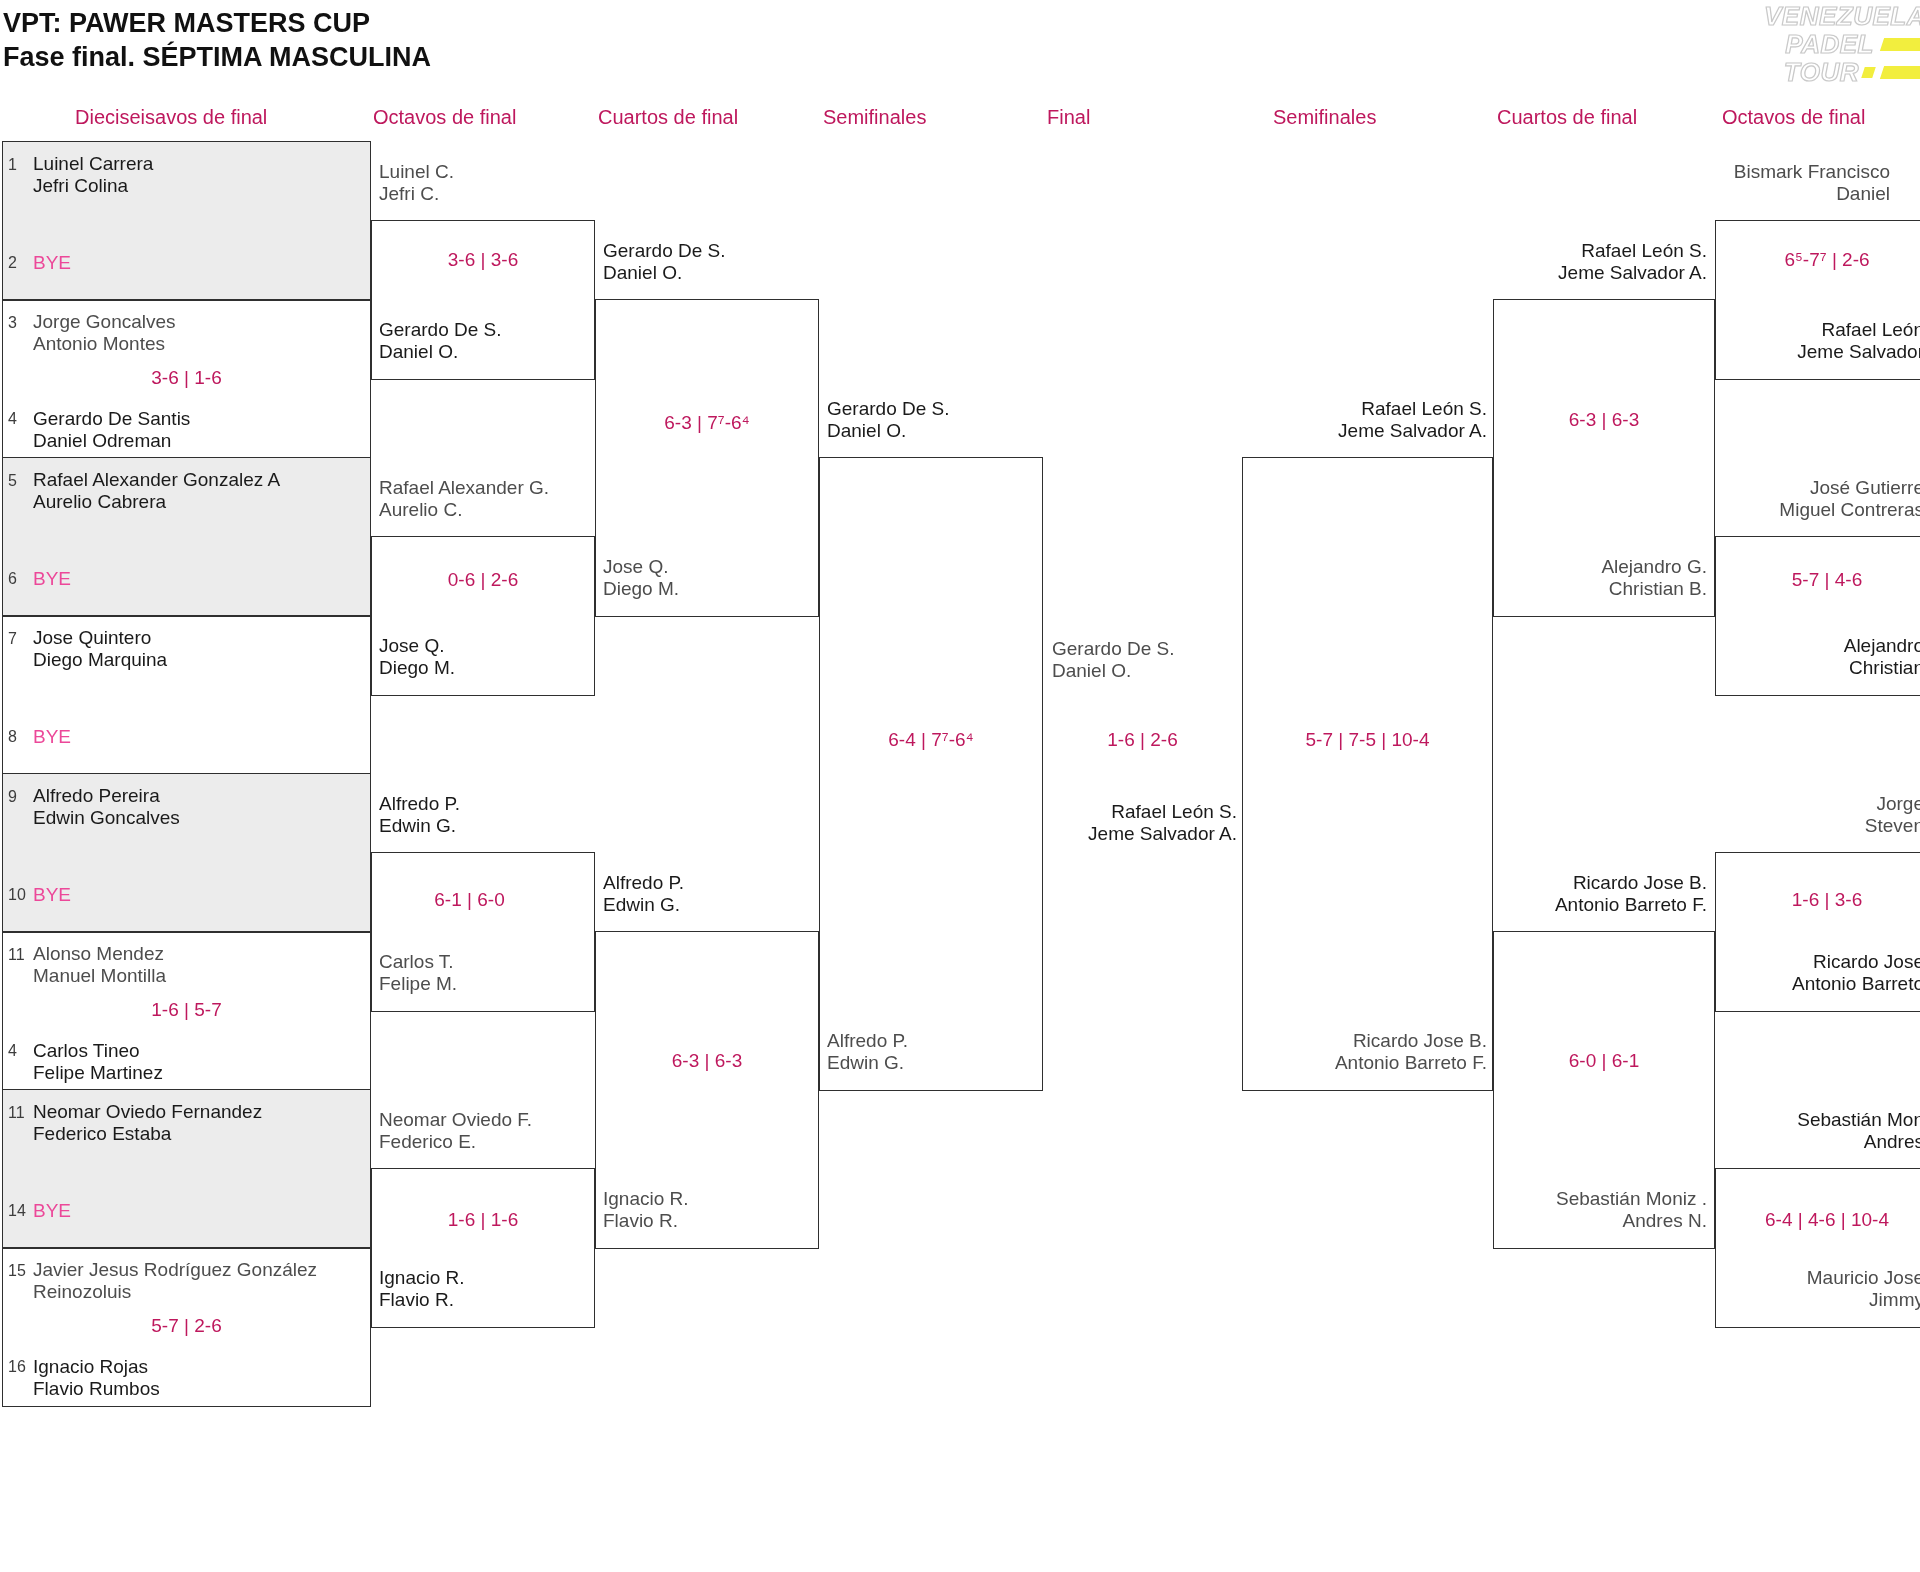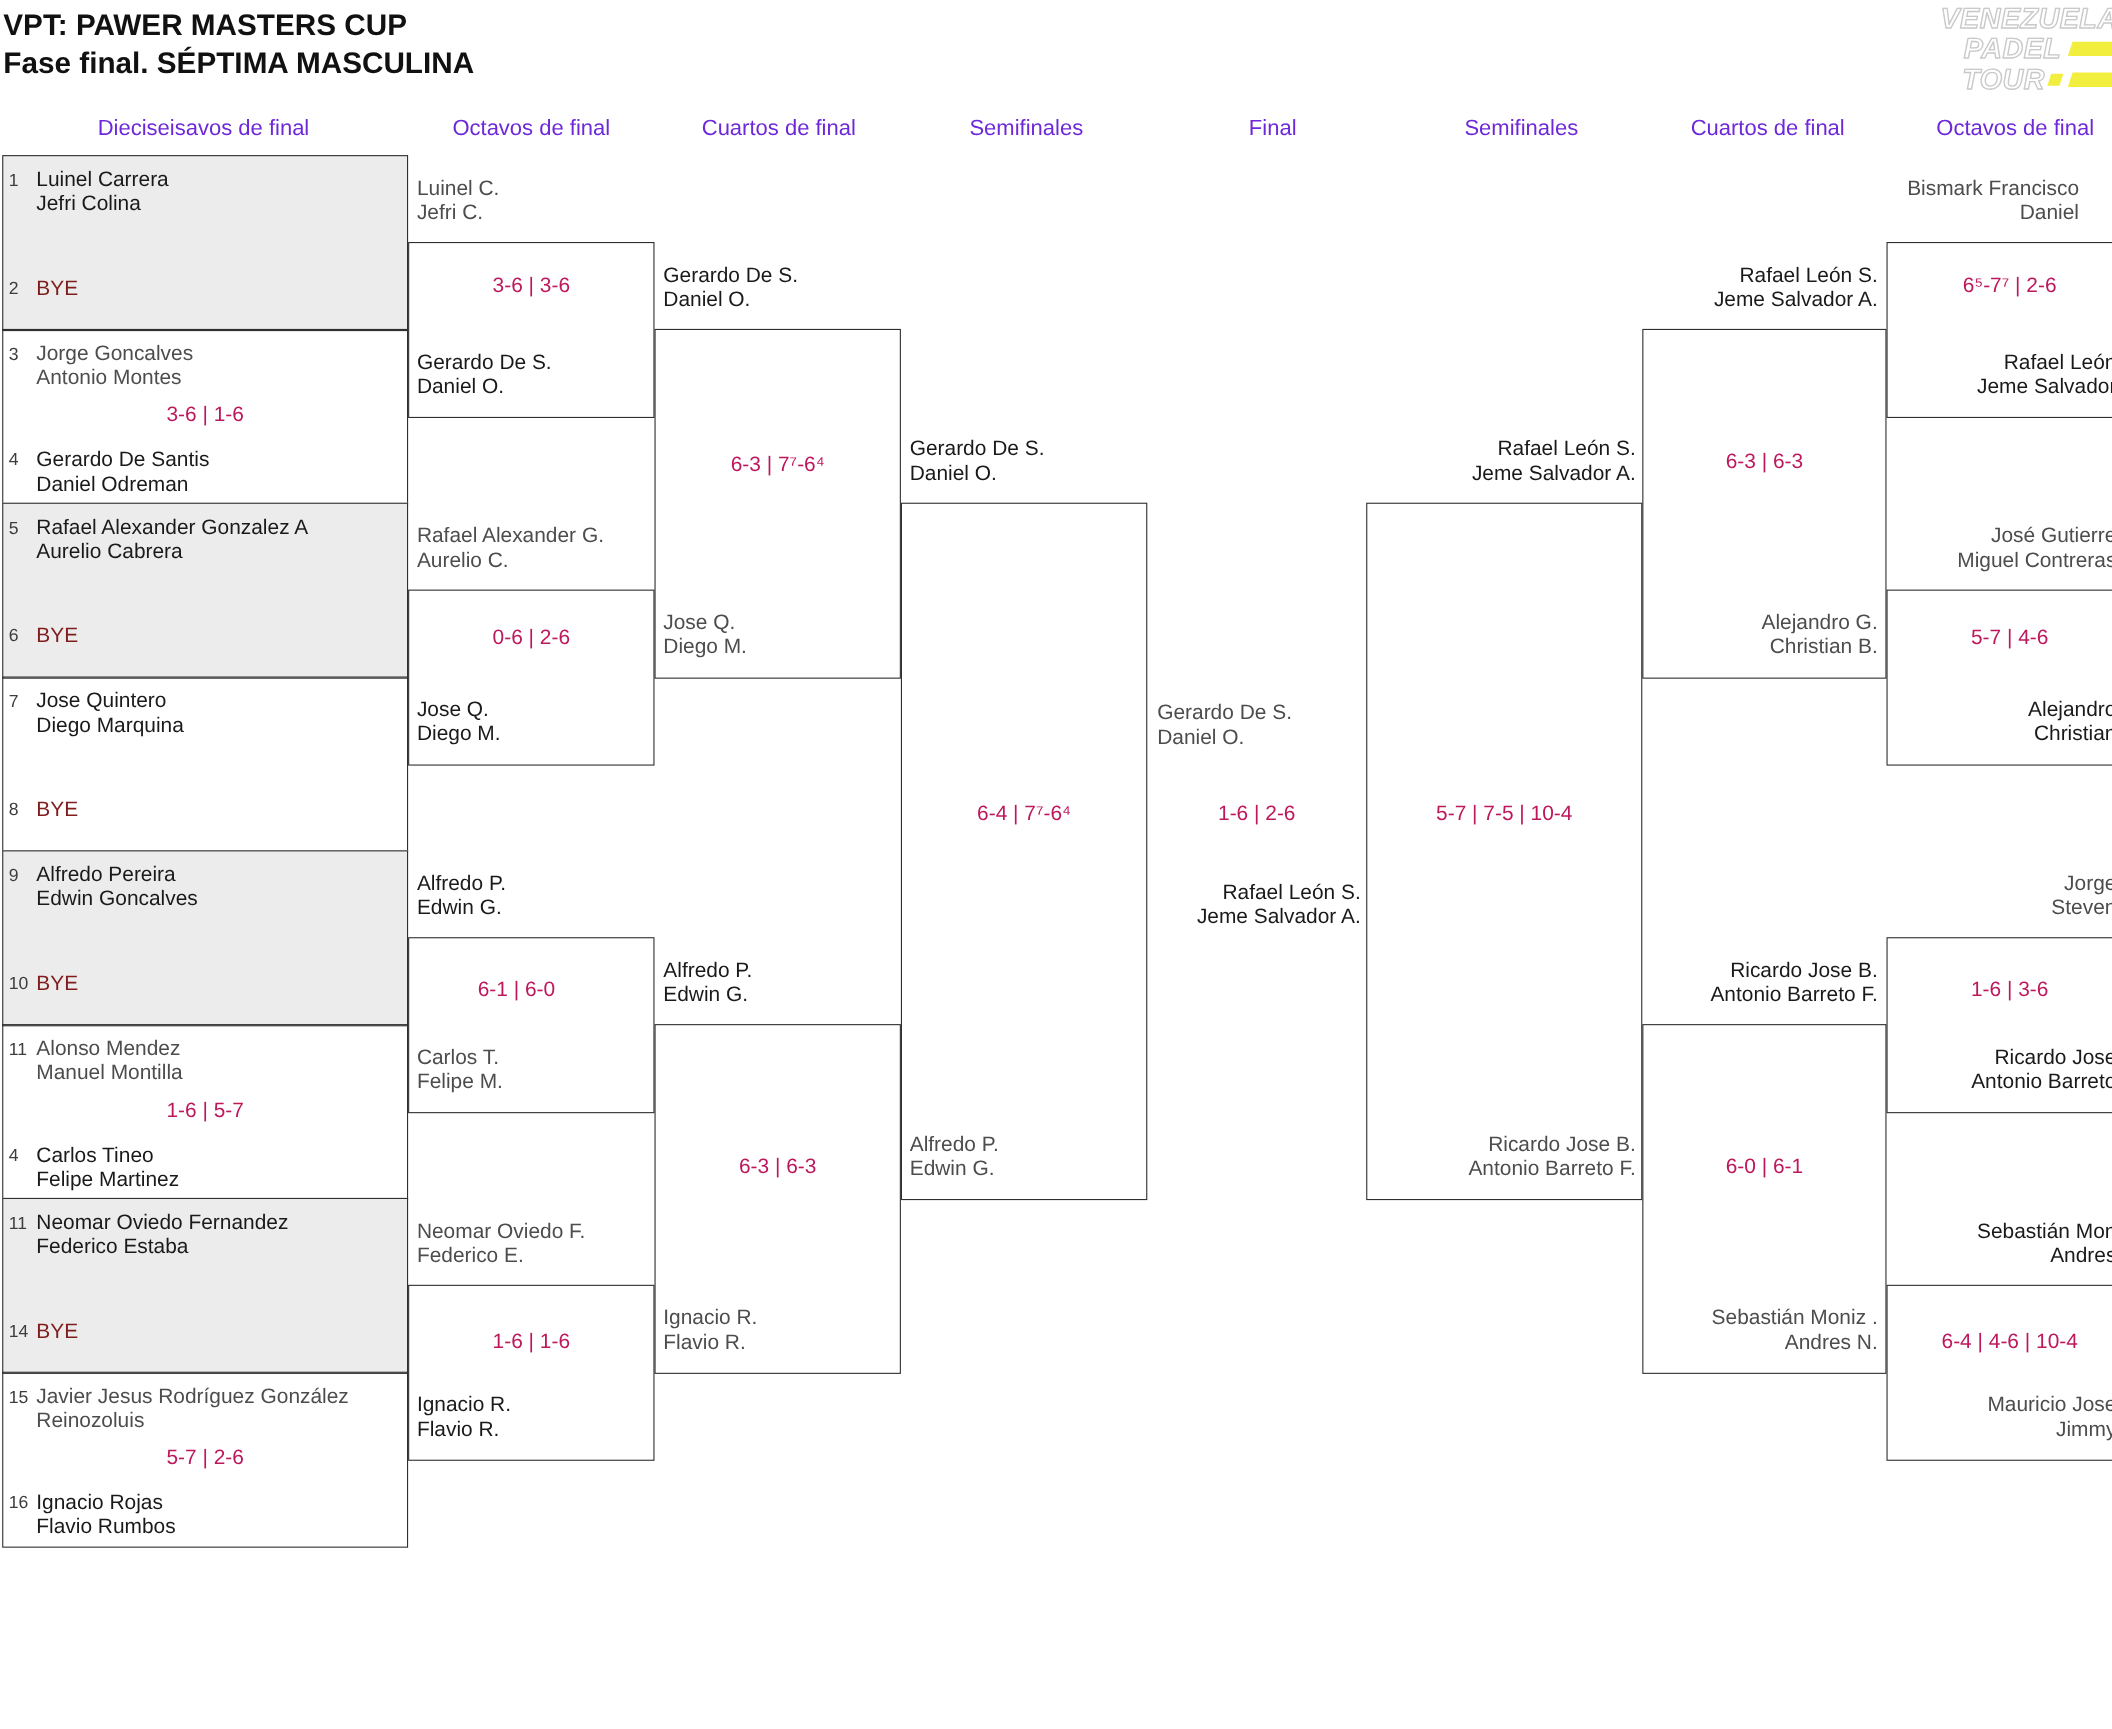--- a/index.html
+++ b/index.html
@@ -1,29 +1,29 @@
 <!DOCTYPE html>
 <html><head>
 <meta charset="utf-8">
 <style>
   html,body{margin:0;padding:0}
   body{width:1920px;height:1572px;position:relative;background:#fff;overflow:hidden;
        font-family:"Liberation Sans","DejaVu Sans",sans-serif;color:#1a1a1a}
   .title-l1{position:absolute;left:3px;top:8px;font-size:27px;font-weight:700;color:#111}
   .title-l2{position:absolute;left:3px;top:42px;font-size:27px;font-weight:700;color:#111}
-  .rh{position:absolute;top:106px;width:220px;text-align:center;font-size:20px;font-weight:500;color:#6d28d9}
+  .rh{position:absolute;top:106px;width:220px;font-size:20px;font-weight:500;color:#be185d}
   .blk{position:absolute;left:2px;width:369px;height:159.5px;border:1.5px solid #2f2f2f;box-sizing:border-box}
   .shade{background:#ececec}
   .mbox{position:absolute;border:1.5px solid #2f2f2f;box-sizing:border-box;background:transparent}
   .tm{position:absolute;font-size:19px;line-height:21.5px;white-space:pre-line;color:#4d4d4d;white-space:pre-line}
   .w{font-weight:400;color:#1a1a1a}
   .ra{text-align:right}
   .sc{position:absolute;font-size:19px;color:#be185d;text-align:center}
   .seed{position:absolute;font-size:16px;color:#3d3d3d}
-  .bye{position:absolute;font-size:19px;color:#7f1d1d}
+  .bye{position:absolute;font-size:19px;color:#ec4899}
   
   .logo{position:absolute;left:1750px;top:2px;width:176px;height:98px}
   .lg{font-style:italic;font-weight:800;font-size:26px;line-height:28px;color:#fff;
       -webkit-text-stroke:1.2px #c9c9c9;text-shadow:0 0 1px #c4c4c4;letter-spacing:.5px}
   .lgrow{display:flex;justify-content:flex-end;align-items:center}
   .bar{display:inline-block;width:44px;height:13px;background:#f2ee3e;transform:skewX(-18deg);margin-left:8px}
   .dot{display:inline-block;width:11px;height:11px;background:#f2ee3e;transform:skewX(-18deg);margin-left:4px}
 </style>
 </head>
 <body>

